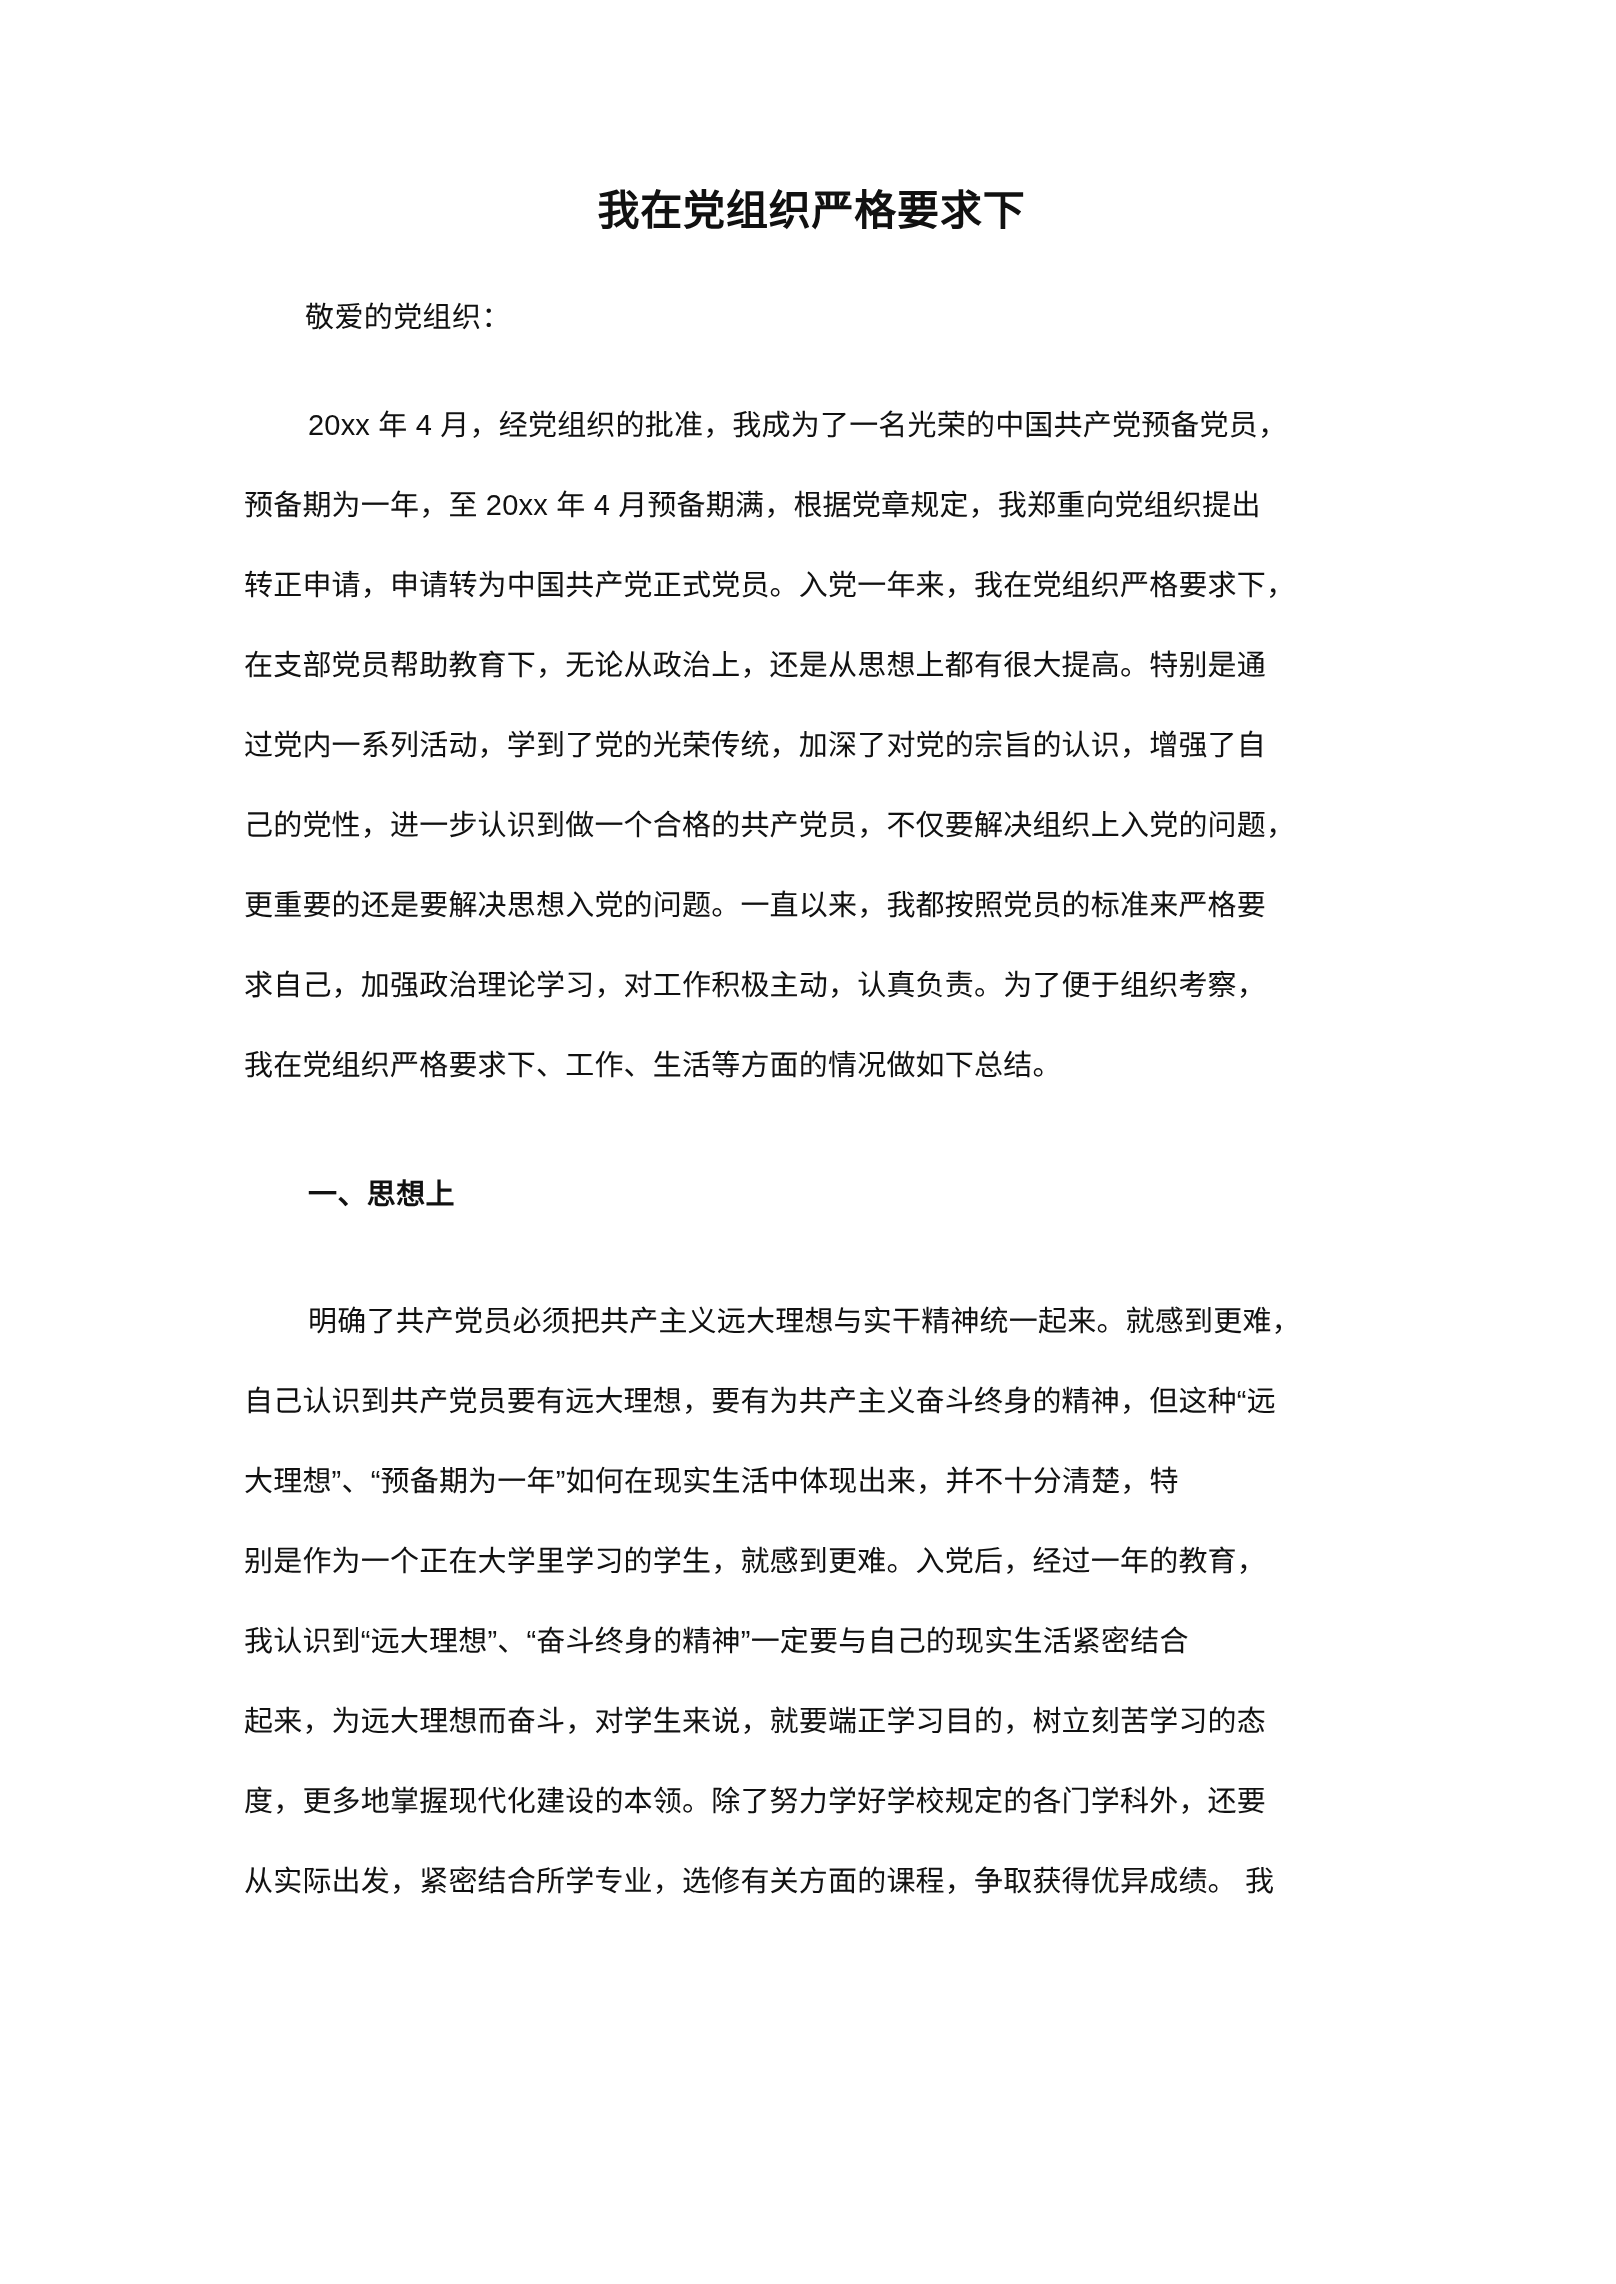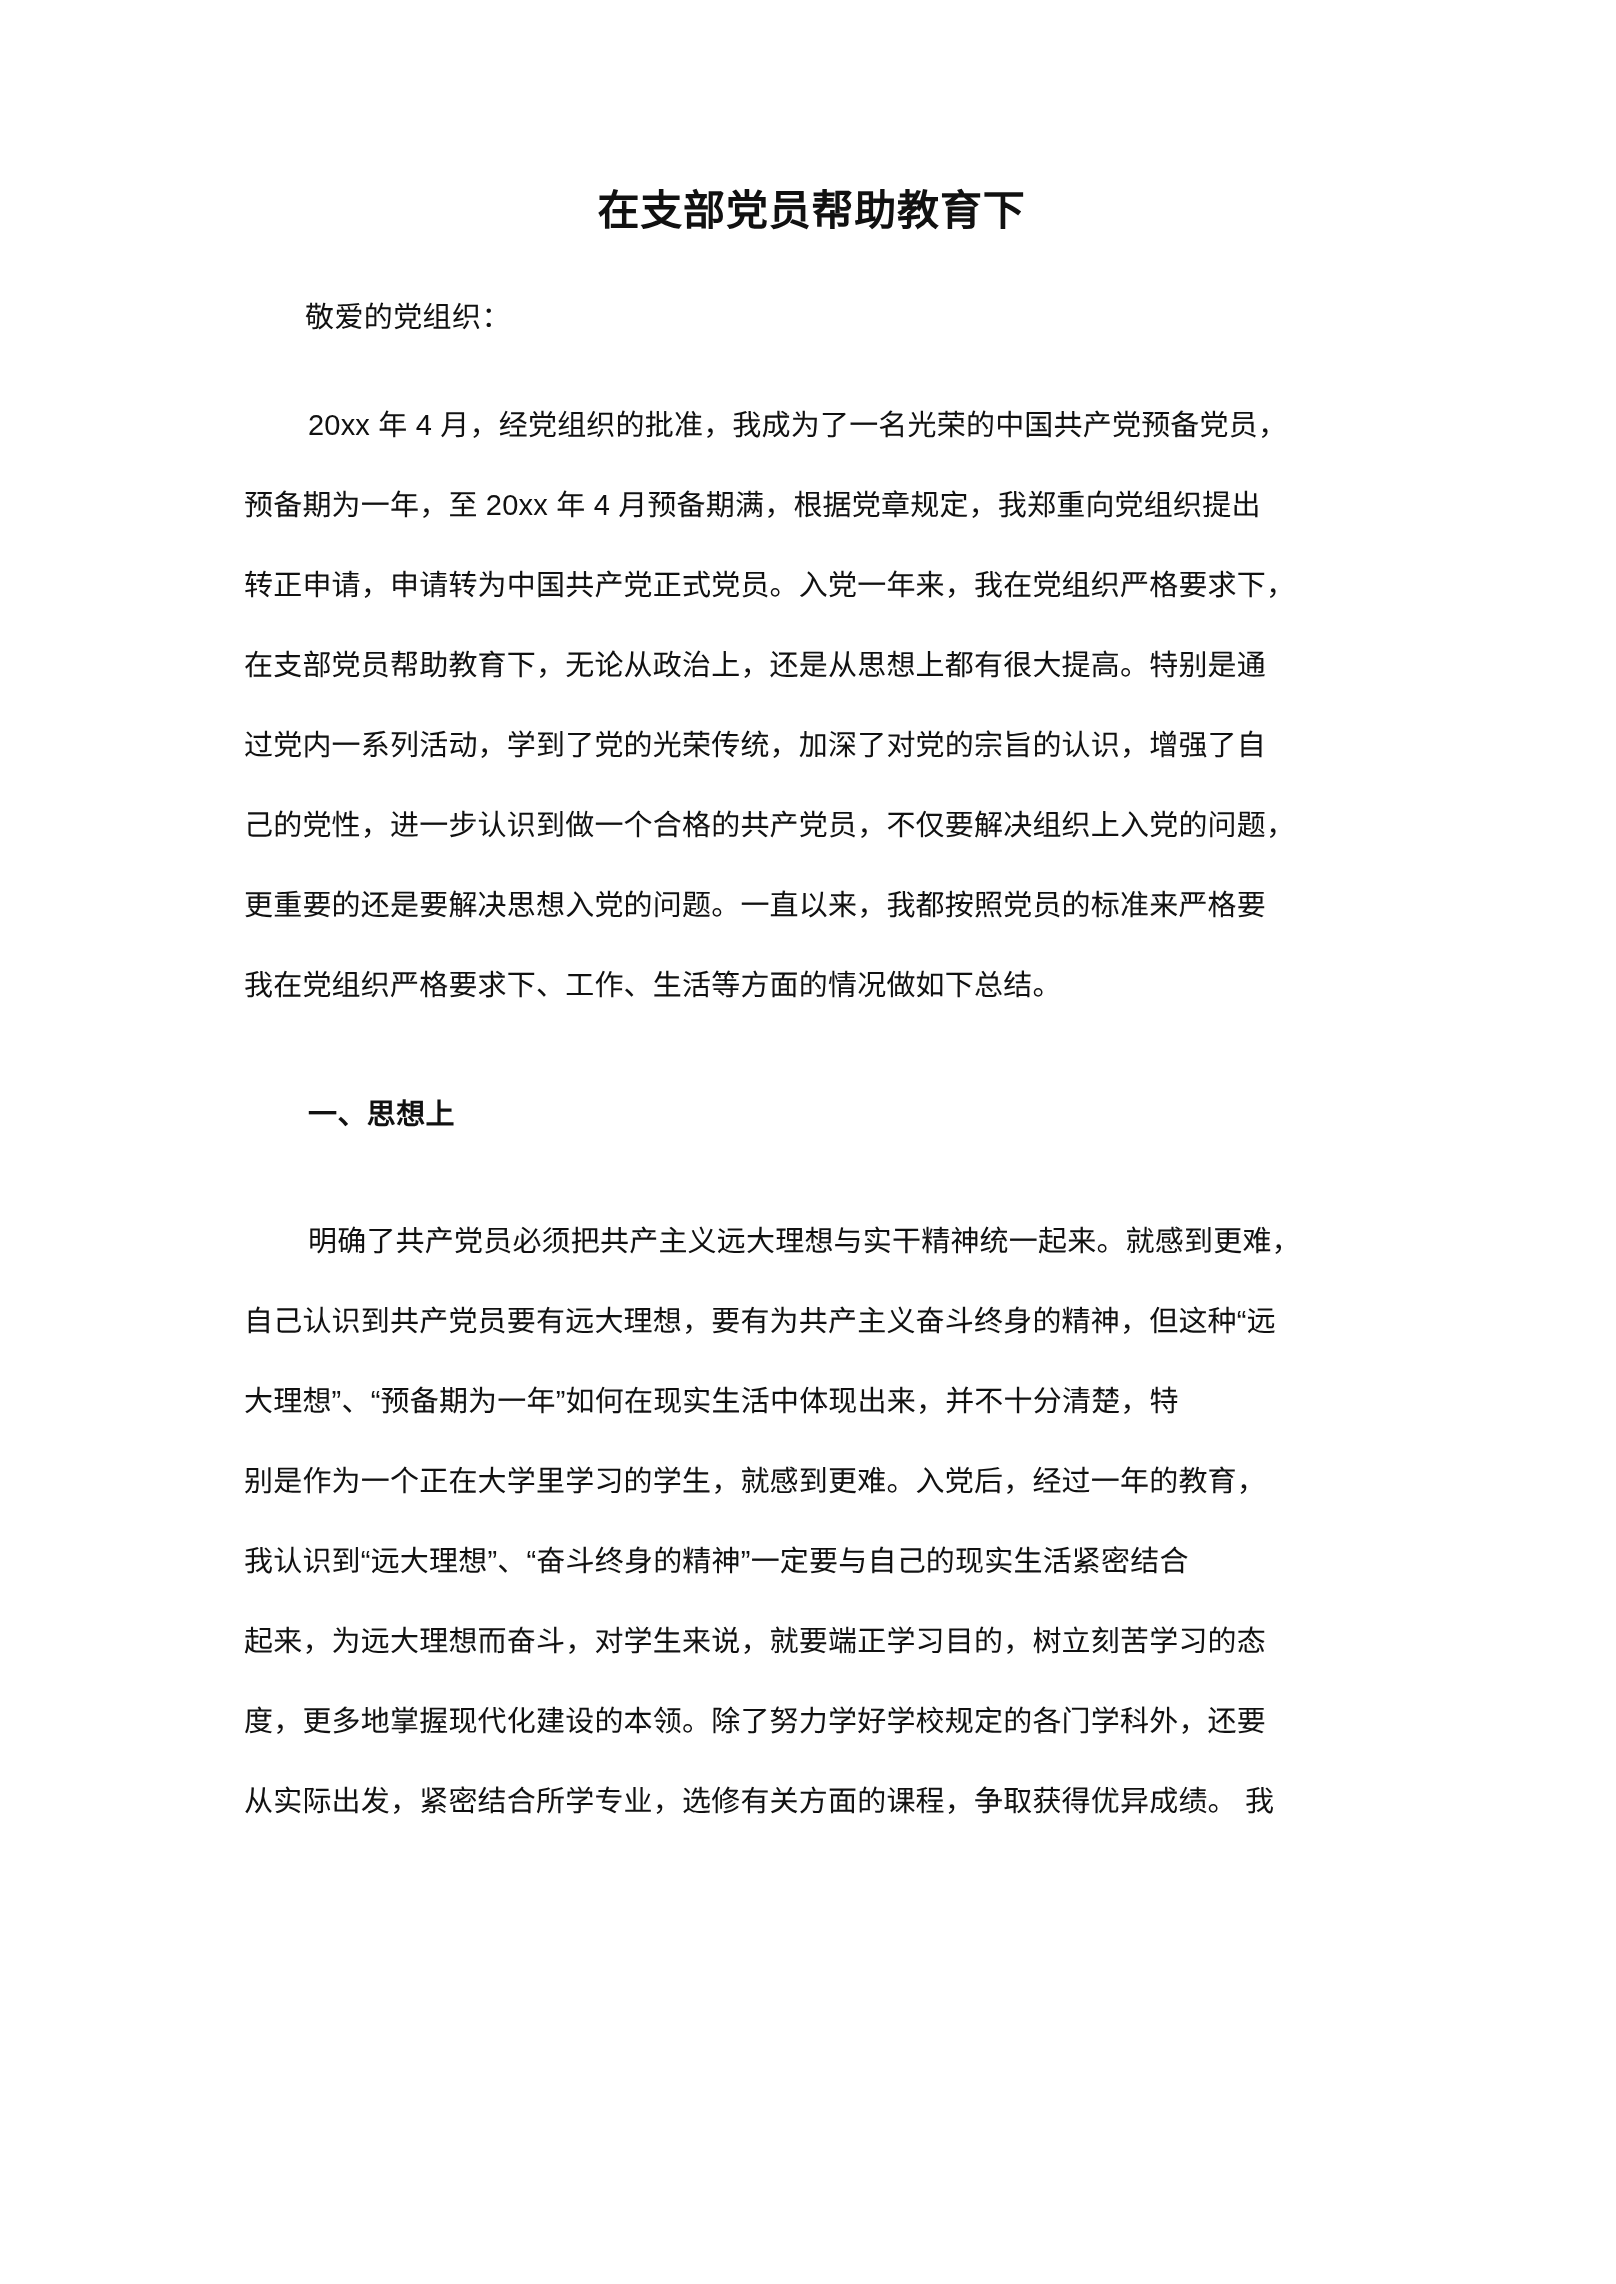--- a/index.html
+++ b/index.html
@@ -81,32 +81,33 @@
   .para.para-2 {
     padding-top: 47px;
   }
 </style>
 </head>
 <body>
 
 <div class="page">
   <div class="doc-body">
 
-    <h1 class="doc-title">在支部党员帮助教育下</h1>
+    <h1 class="doc-title">我在党组织严格要求下</h1>
 
     <p class="salutation">敬爱的党组织：</p>
 
     <div class="para para-1">
       <span class="ln indent">20xx 年 4 月，经党组织的批准，我成为了一名光荣的中国共产党预备党员，</span>
       <span class="ln">预备期为一年，至 20xx 年 4 月预备期满，根据党章规定，我郑重向党组织提出</span>
       <span class="ln">转正申请，申请转为中国共产党正式党员。入党一年来，我在党组织严格要求下，</span>
       <span class="ln">在支部党员帮助教育下，无论从政治上，还是从思想上都有很大提高。特别是通</span>
       <span class="ln">过党内一系列活动，学到了党的光荣传统，加深了对党的宗旨的认识，增强了自</span>
       <span class="ln">己的党性，进一步认识到做一个合格的共产党员，不仅要解决组织上入党的问题，</span>
       <span class="ln">更重要的还是要解决思想入党的问题。一直以来，我都按照党员的标准来严格要</span>
+      <span class="ln">求自己，加强政治理论学习，对工作积极主动，认真负责。为了便于组织考察，</span>
       <span class="ln">我在党组织严格要求下、工作、生活等方面的情况做如下总结。</span>
     </div>
 
     <h2 class="section-heading">一、思想上</h2>
 
     <div class="para para-2">
       <span class="ln indent">明确了共产党员必须把共产主义远大理想与实干精神统一起来。就感到更难，</span>
       <span class="ln">自己认识到共产党员要有远大理想，要有为共产主义奋斗终身的精神，但这种“远</span>
       <span class="ln">大理想”、“预备期为一年”如何在现实生活中体现出来，并不十分清楚，特</span>
       <span class="ln">别是作为一个正在大学里学习的学生，就感到更难。入党后，经过一年的教育，</span>

